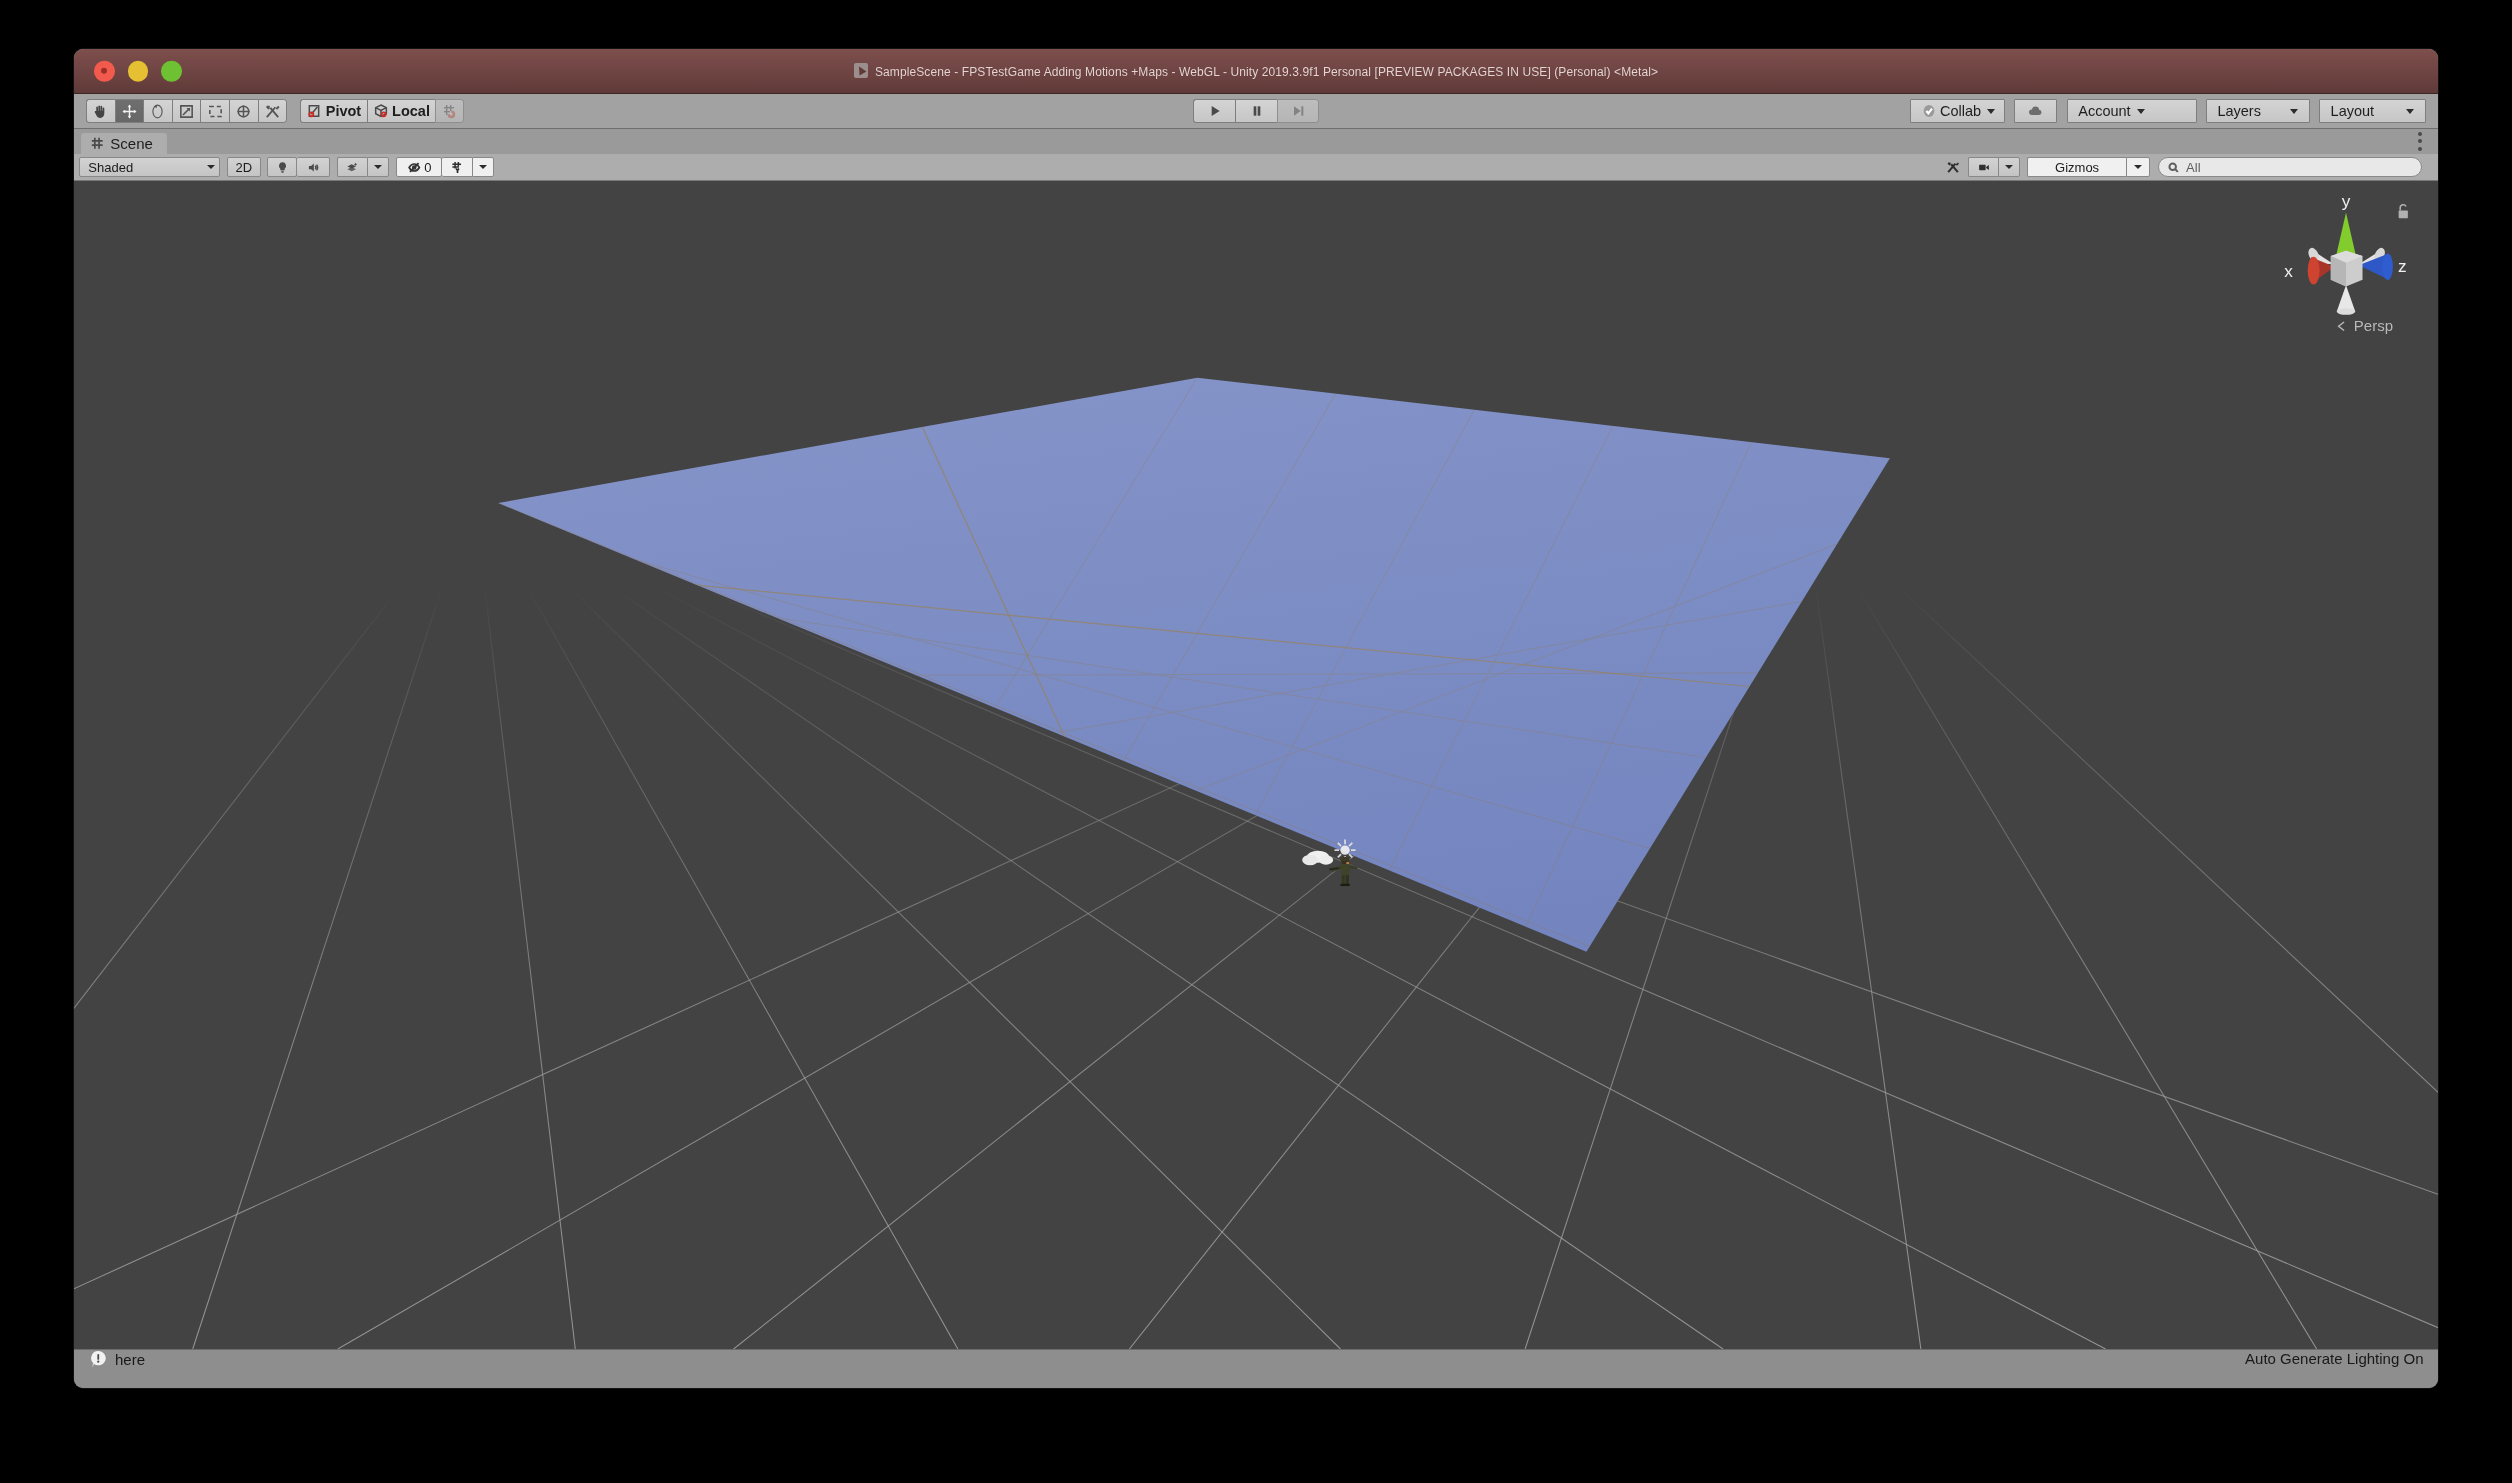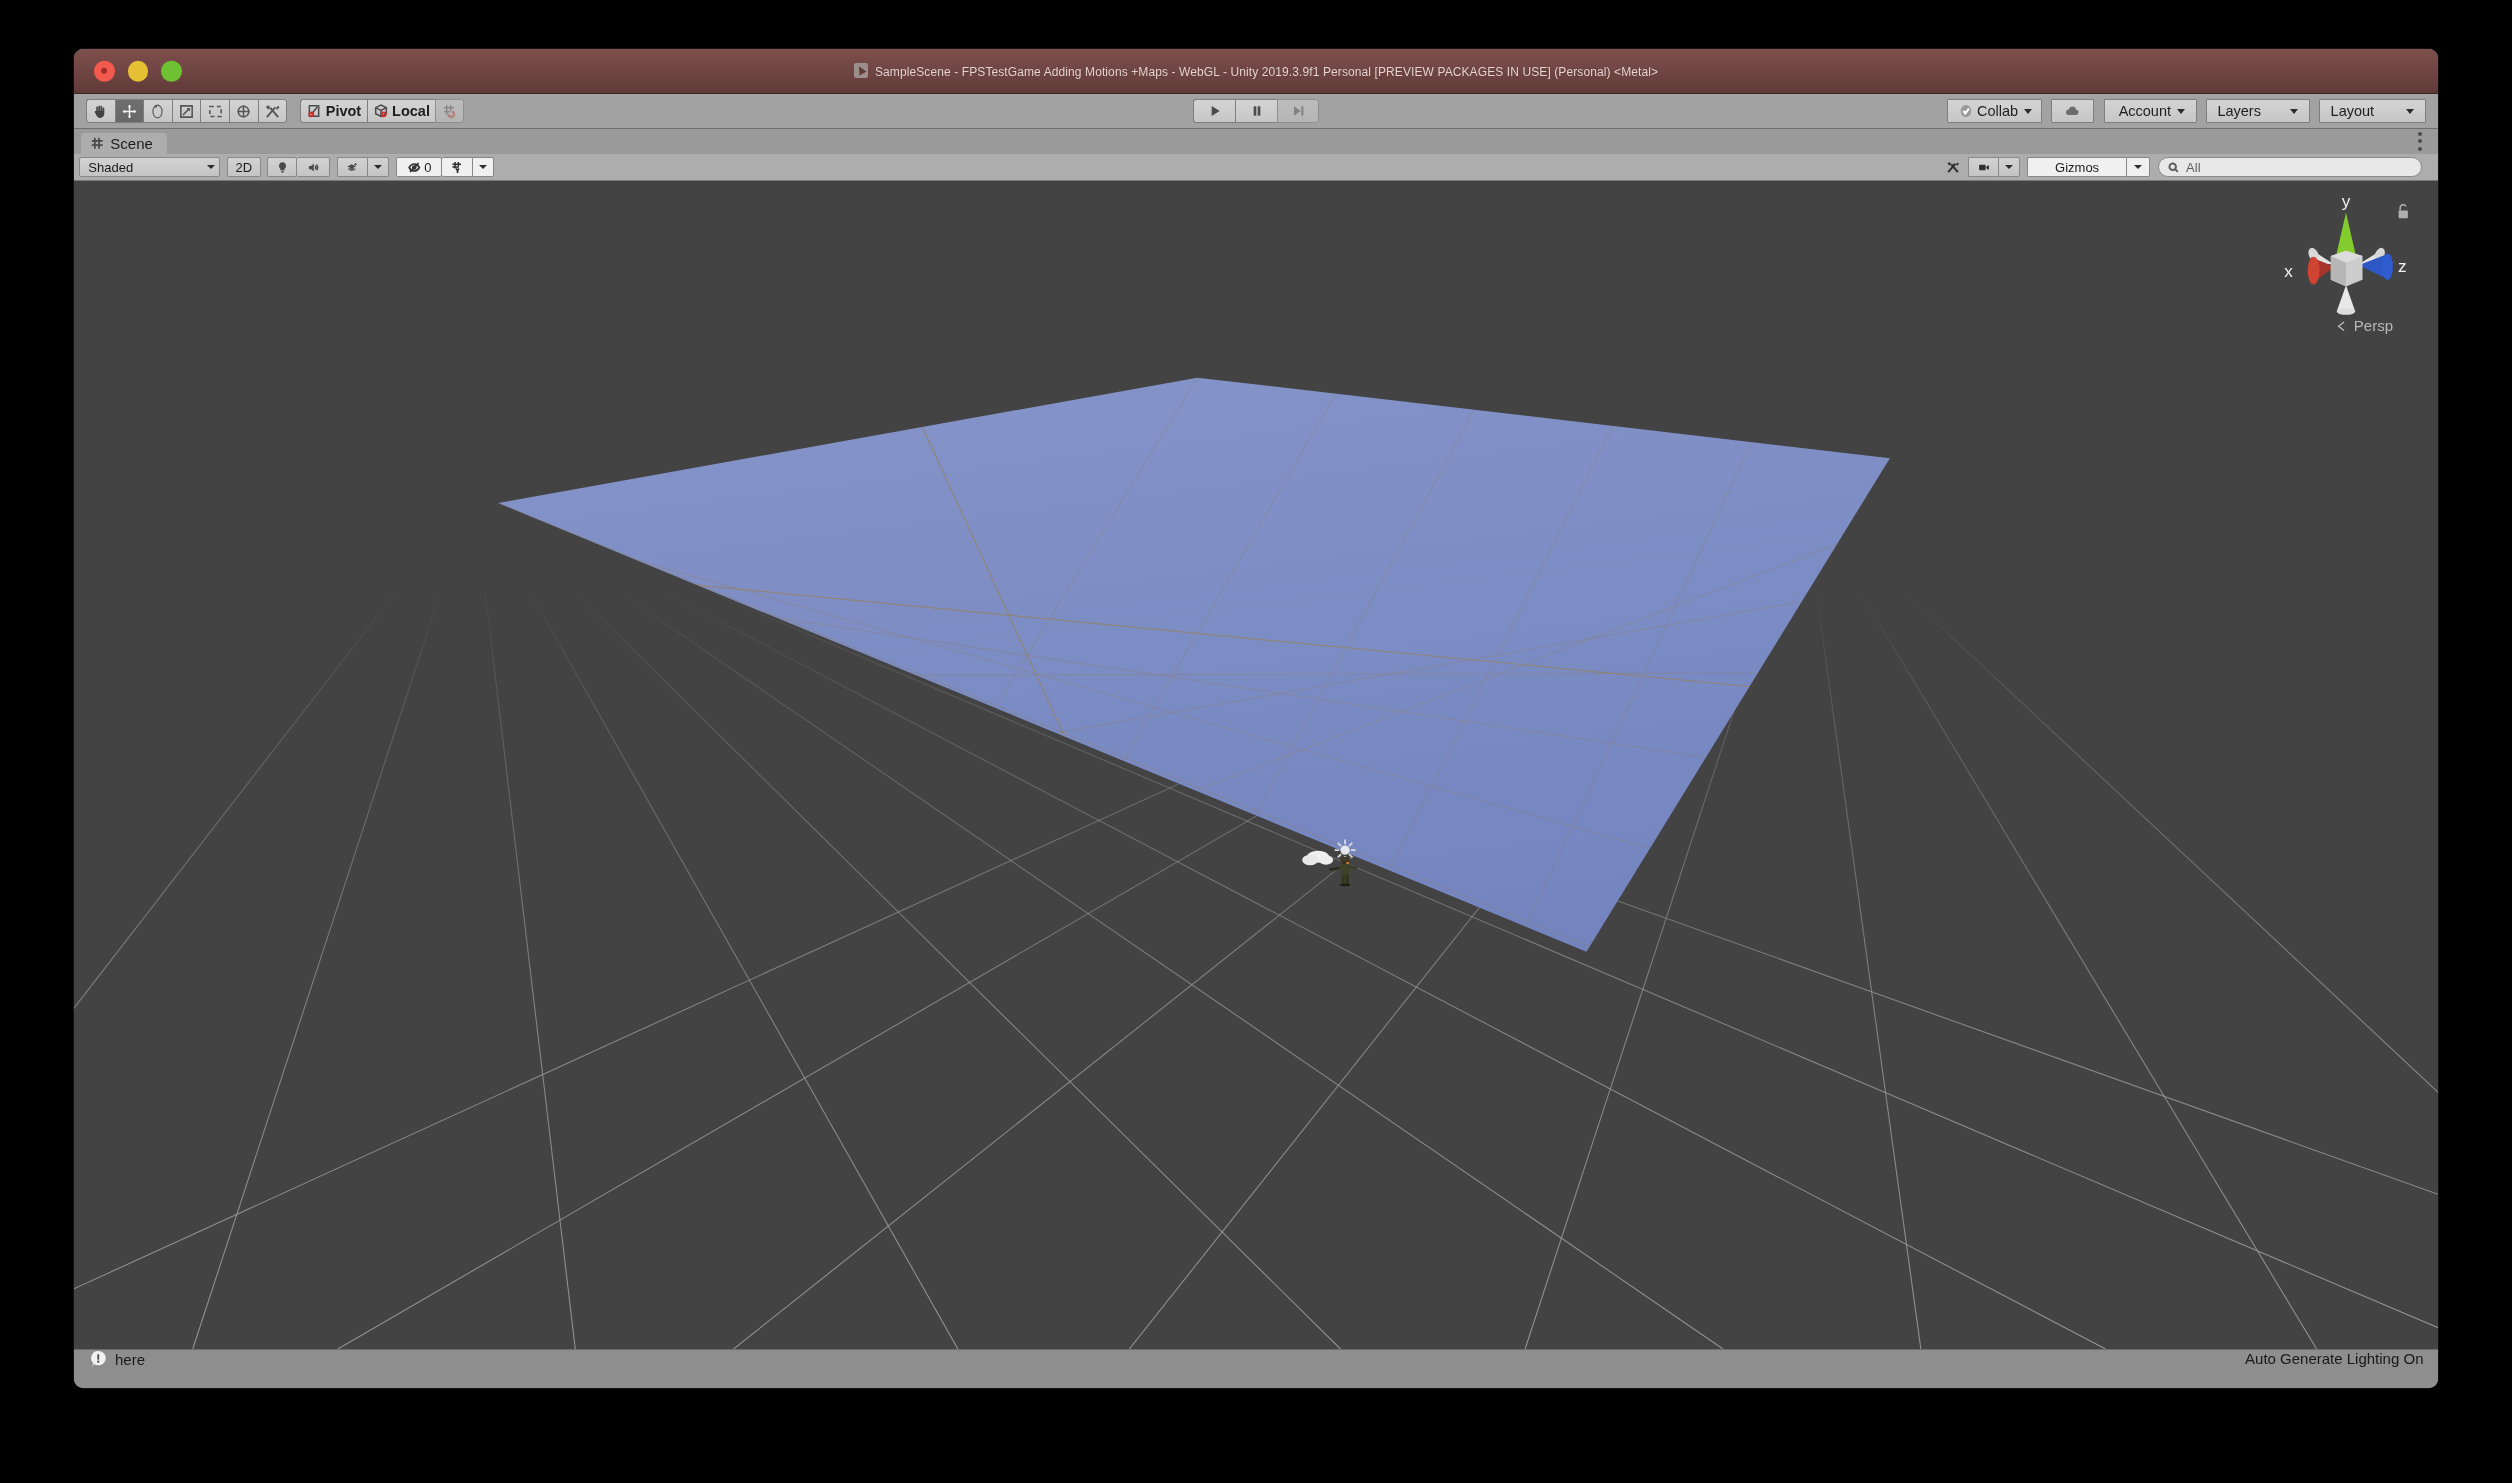--- a/index.html
+++ b/index.html
@@ -439,21 +439,21 @@
         <span class="lbl">Collab</span>
         <span class="caret"></span>
       </div>
       <div class="sep" style="width:9.2px"></div>
       <div class="ubtn solo" style="padding:0 12px">
         <svg class="ico" width="17" height="16" viewBox="0 0 26 24">
           <path d="M7 18 a4.2 4.2 0 0 1 .5 -8.4 A5.6 5.6 0 0 1 18.5 10 a4 4 0 0 1 -.5 8 Z" fill="#6d6d6d"></path>
         </svg>
       </div>
       <div class="sep" style="width:9.2px"></div>
-      <div class="ubtn solo" style="width:93px;justify-content:flex-end;padding:0 10.6px">
+      <div class="ubtn solo" style="width:130px;justify-content:flex-start;padding:0 10.6px">
         <span class="lbl" style="margin:0">Account</span>
         <span class="caret"></span>
       </div>
       <div class="sep" style="width:9.2px"></div>
       <div class="ubtn solo" style="width:104px;justify-content:space-between;padding:0 10.6px">
         <span class="lbl" style="margin:0">Layers</span>
         <span class="caret"></span>
       </div>
       <div class="sep" style="width:9.2px"></div>
       <div class="ubtn solo" style="width:107px;justify-content:space-between;padding:0 10.6px">

